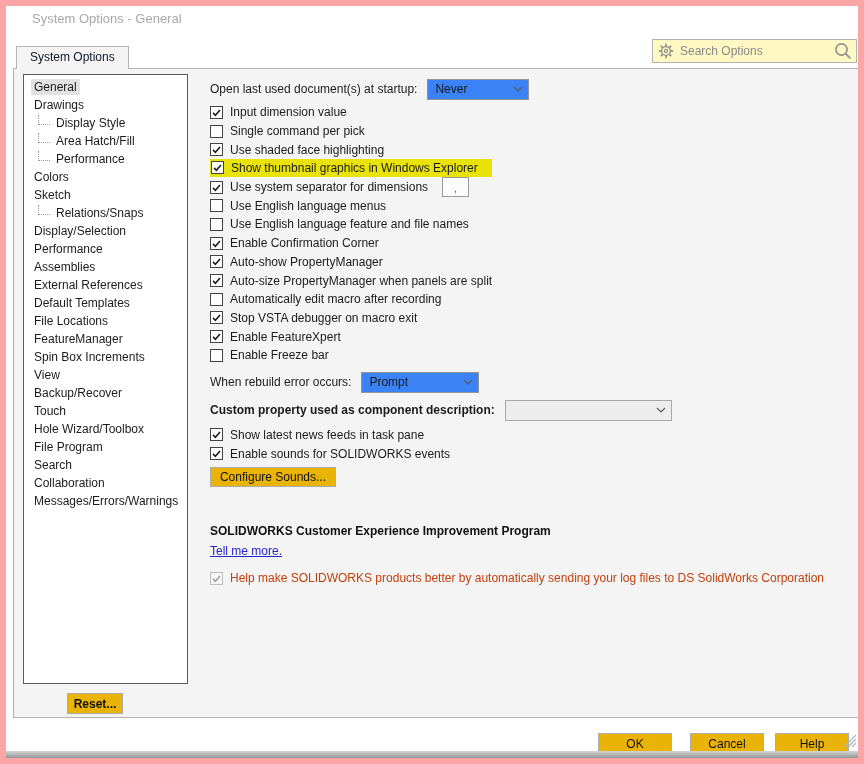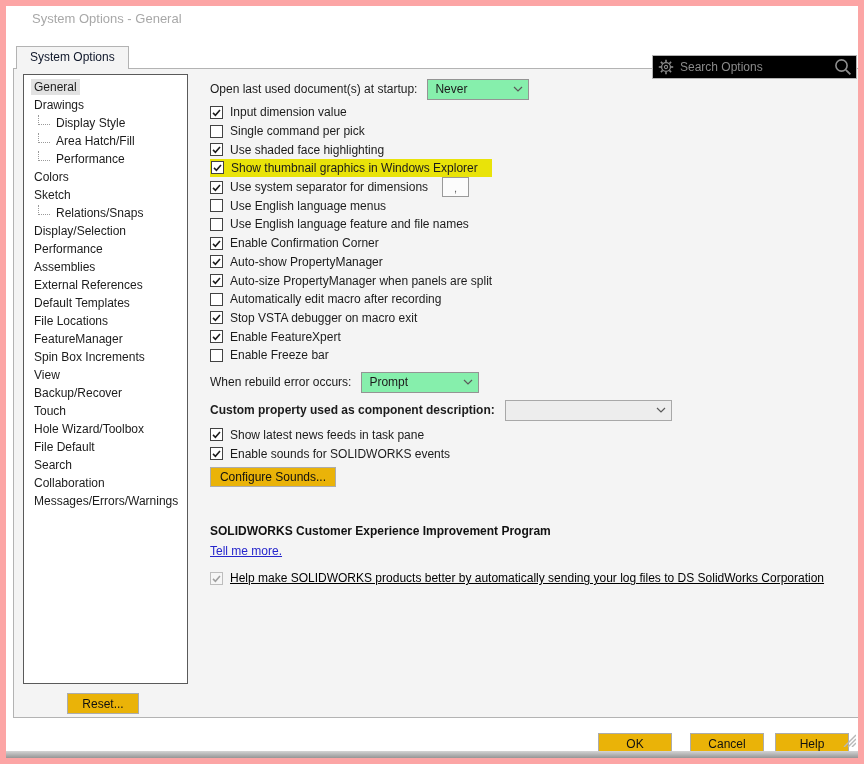--- a/index.html
+++ b/index.html
@@ -9,60 +9,60 @@
     font-family:"Liberation Sans",sans-serif;font-size:12px;color:#1b1b1b;
   }
   .titlebar{position:absolute;left:26px;top:5px;font-size:13px;color:#a8a8a8;}
   .tab{
     position:absolute;left:10px;top:40px;height:23px;line-height:21px;
     padding:0 13px;background:#f4f4f4;border:1px solid #b3b3b3;border-bottom:none;
     z-index:3;box-sizing:border-box;color:#0f172a;
   }
   .search{
     position:absolute;left:646px;top:33px;width:205px;height:24px;box-sizing:border-box;
-    background:#000000;border:1px solid #b3b3b3;display:flex;align-items:center;
-    padding:0 3px 0 5px;z-index:3;margin-top:16px;
+    background:#fef9c3;border:1px solid #b3b3b3;display:flex;align-items:center;
+    padding:0 3px 0 5px;z-index:3;
   }
   .search-text{color:#8a8a8a;margin-left:6px;flex:1;}
   .page{
     position:absolute;left:7px;top:62px;width:850px;height:650px;box-sizing:border-box;
     background:#f4f4f4;border:1px solid #b3b3b3;z-index:1;
   }
   .tree{
     position:absolute;left:9px;top:5px;width:165px;height:610px;box-sizing:border-box;
     background:#ffffff;border:1px solid #5a5a5a;padding-top:3px;overflow:hidden;
   }
   .tree-item{height:18px;display:flex;align-items:center;padding-left:7px;white-space:nowrap;cursor:default;}
   .tree-item .tlabel{padding:1px 3px;}
   .tree-item.selected .tlabel{background:#e2e2e2;}
   .connector{display:inline-block;width:11px;height:9px;flex:none;
     border-left:1px dotted #9a9a9a;border-bottom:1px dotted #9a9a9a;margin:0 3px 7px 7px;}
   .btn{
     background:#eab308;border:1px solid #acacac;box-sizing:border-box;
     display:flex;align-items:center;justify-content:center;font-size:12px;color:#111;cursor:default;
   }
-  .reset-btn{position:absolute;left:53px;top:624px;width:72px;height:21px;}
+  .reset-btn{position:absolute;left:53px;top:624px;width:56px;height:21px;font-weight:bold;}
   .content{position:absolute;left:180px;top:8px;width:656px;margin-left:16px;}
   .row{display:flex;align-items:center;}
   .startup-row{height:24px;margin-bottom:2px;}
   .lbl{white-space:nowrap;}
   .combo{
-    height:21px;background:#86efac;border:1px solid #949494;box-sizing:border-box;
+    height:21px;background:#3b82f6;border:1px solid #949494;box-sizing:border-box;
     display:flex;align-items:center;justify-content:space-between;padding:0 5px 0 7px;cursor:default;flex:none;
   }
   .combo .cval{white-space:nowrap;}
   .cb-row{height:18.7px;display:flex;align-items:center;}
   .cb-box{
     width:13px;height:13px;box-sizing:border-box;border:1px solid #424242;background:#fff;
     display:inline-flex;align-items:center;justify-content:center;flex:none;cursor:default;
   }
   .cb-label{margin-left:7px;white-space:nowrap;}
   .hl-band{display:flex;background:#e9e309;padding:2px 14px 2px 1px;}
   .cb-row.disabled .cb-box{border-color:#bdbdbd;background:#f6f6f6;}
-  .cb-row.disabled .cb-label{color:#000000;text-decoration:underline;}
+  .cb-row.disabled .cb-label{color:#c2410c;}
   .mini-field{
     width:27px;height:20px;box-sizing:border-box;border:1px solid #9a9a9a;background:#fcfcfc;
     margin-left:14px;font-size:11px;color:#666;display:inline-flex;align-items:flex-end;
     justify-content:center;padding-bottom:2px;
   }
   .rebuild-row{margin-top:6px;height:23px;}
   .custom-row{margin-top:5px;height:23px;font-weight:bold;}
   .mr10{margin-right:10px;}
   .bottom-cbs{margin-top:4px;}
   .cfg-btn{width:126px;height:20px;margin-top:4px;}
@@ -172,21 +172,21 @@
         <div class="tree-item">
           <span class="tlabel">Backup/Recover</span>
         </div>
         <div class="tree-item">
           <span class="tlabel">Touch</span>
         </div>
         <div class="tree-item">
           <span class="tlabel">Hole Wizard/Toolbox</span>
         </div>
         <div class="tree-item">
-          <span class="tlabel">File Default</span>
+          <span class="tlabel">File Program</span>
         </div>
         <div class="tree-item">
           <span class="tlabel">Search</span>
         </div>
         <div class="tree-item">
           <span class="tlabel">Collaboration</span>
         </div>
         <div class="tree-item">
           <span class="tlabel">Messages/Errors/Warnings</span>
         </div>

